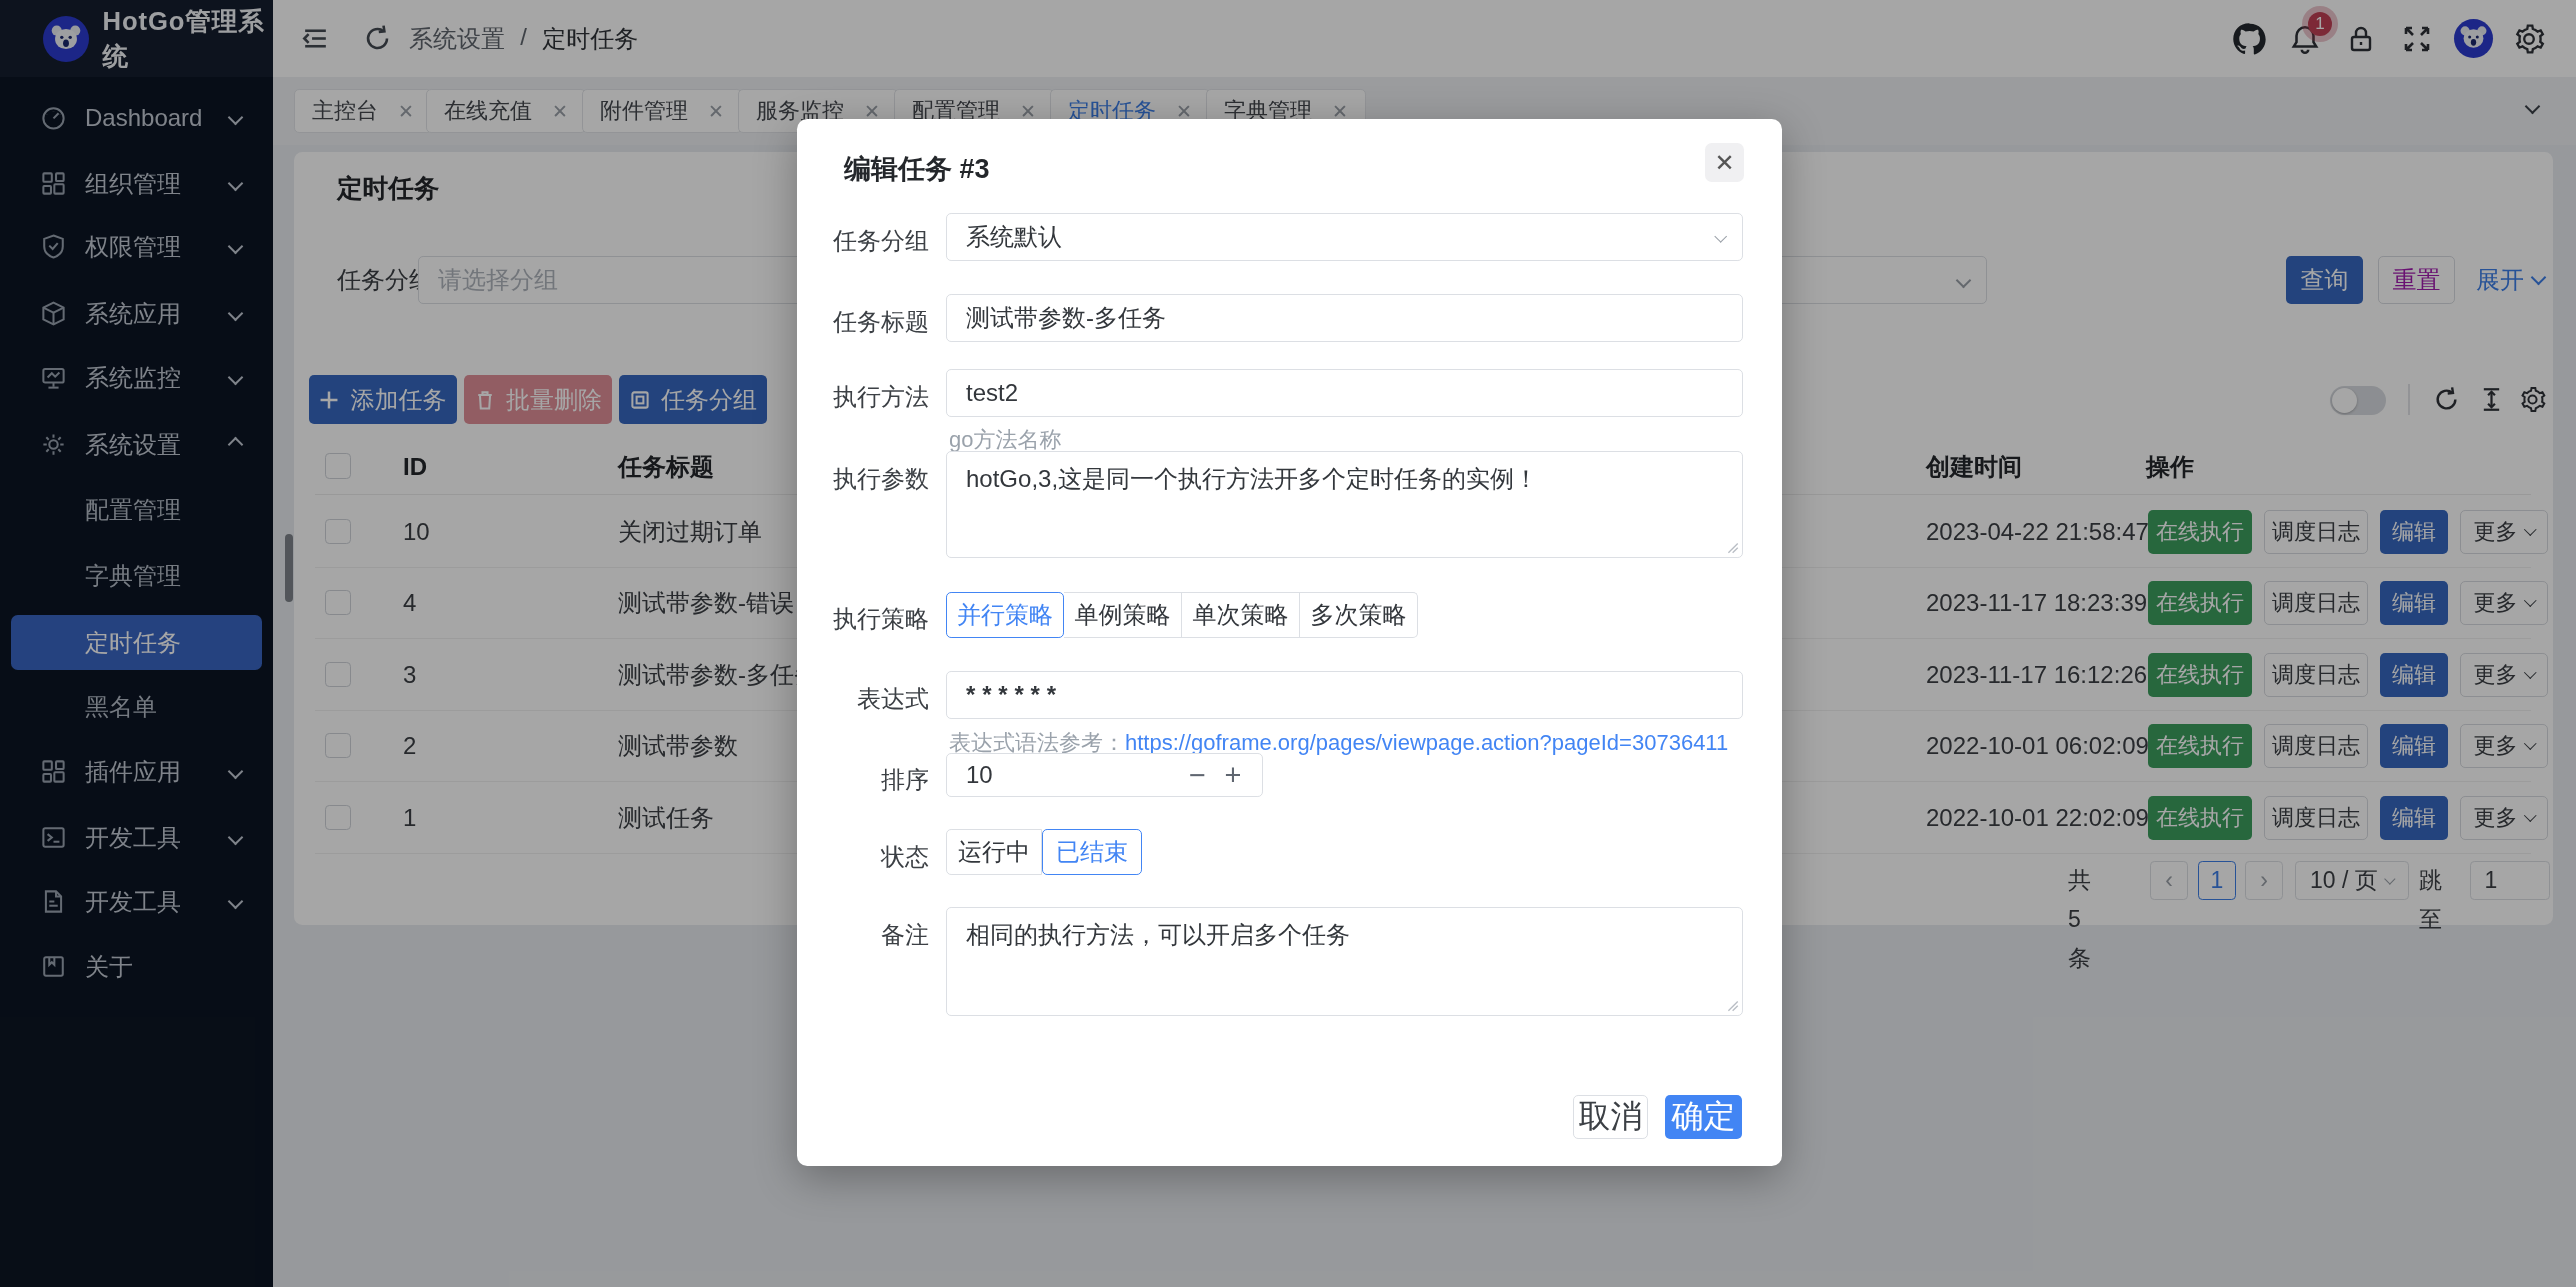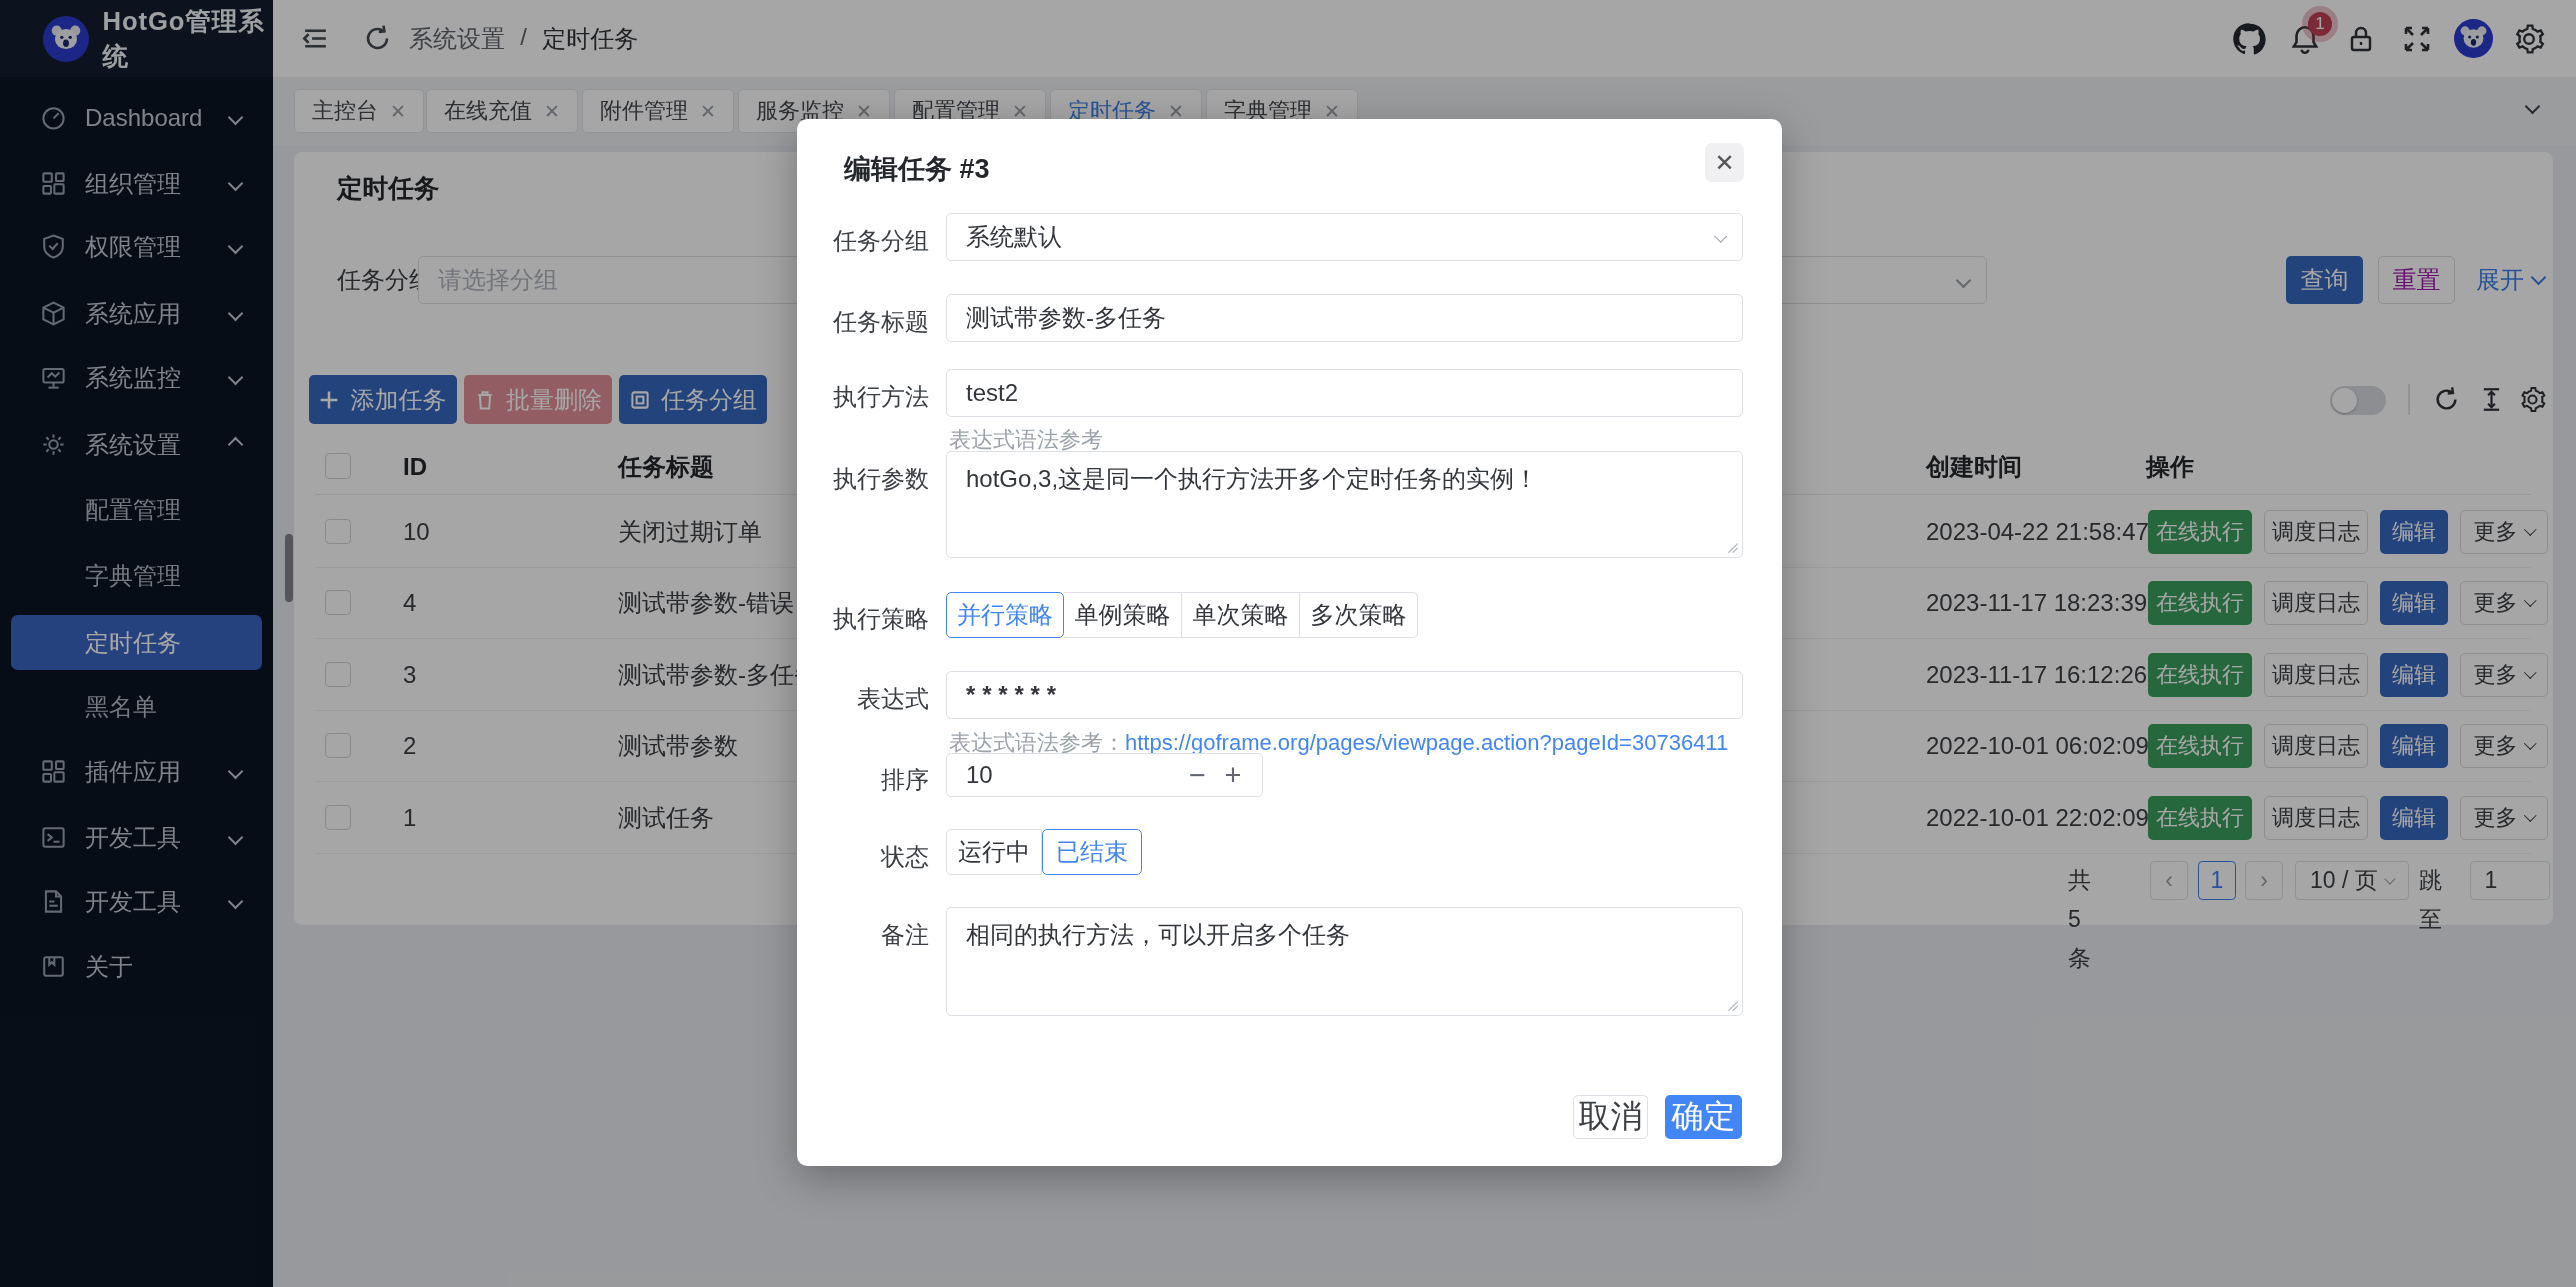--- a/index.html
+++ b/index.html
@@ -31,21 +31,21 @@
   .tb-icon { color:#444a52; display:flex; align-items:center; justify-content:center; cursor:pointer; }
   .breadcrumb { position:absolute; left:136px; font-size:24px; color:#60666e; display:flex; gap:15.3px; }
   .breadcrumb .crumb-last { color:#303439; }
   .topbar-right { position:absolute; right:0; top:0; height:77px; display:flex; align-items:center; }
   .tr-item { width:56px; height:77px; display:flex; align-items:center; justify-content:center; position:relative; cursor:pointer; }
   .badge { position:absolute; top:12px; left:31px; min-width:24px; height:24px; border-radius:12px; background:#c04055; color:#fff; font-size:17px; display:flex; align-items:center; justify-content:center; box-shadow:0 0 0 6px rgba(192,64,85,.3); }
   .avatar-circle { width:39px; height:39px; border-radius:50%; background:#2b3bd0; display:flex; align-items:center; justify-content:center; }
 
   
   .tabbar { position:absolute; left:0; top:77px; width:2303px; height:68px; background:#eef0f3; }
-  .tab-chip { position:absolute; top:12px; height:44px; background:#fff; border:0.9px solid #e2e4e9; border-radius:5.1px; display:flex; align-items:center; padding:0 17px; gap:12px; font-size:22px; color:#45494f; cursor:pointer; }
+  .tab-chip { position:absolute; top:12px; height:44px; background:#fff; border:0.9px solid #e2e4e9; border-radius:5.1px; display:flex; align-items:center; padding:0 17px; gap:20px; font-size:22px; color:#45494f; cursor:pointer; }
   .tab-chip .tab-x { color:#9aa0a8; font-size:19px; }
   .tab-chip.tab-active { color:#3d7fe8; }
   .tab-more { position:absolute; right:38px; top:24px; color:#3b4048; }
 
   
   .card { position:absolute; left:21px; top:152px; width:2259px; height:773px; background:#fff; border-radius:8.5px; }
   .card-title { position:absolute; left:43px; top:19px; font-size:25.6px; font-weight:bold; color:#24272b; }
   .f-label { position:absolute; font-size:24px; color:#3c4045; line-height:48px; }
   .sel-box { position:absolute; height:48px; background:#fff; border:0.9px solid #dcdfe4; border-radius:5.1px; display:flex; align-items:center; padding:0 19px; font-size:24px; }
   .sel-box .placeholder { color:#b0b5bd; }
@@ -519,21 +519,21 @@
 
   <div class="m-label" style="top:187px">任务标题</div>
   <div class="m-input" style="top:175px; height:48px">
     <span>测试带参数-多任务</span>
   </div>
 
   <div class="m-label" style="top:262px">执行方法</div>
   <div class="m-input" style="top:250px; height:48px">
     <span>test2</span>
   </div>
-  <div class="m-hint" style="top:306px">表达式语法参考</div>
+  <div class="m-hint" style="top:306px">go方法名称</div>
 
   <div class="m-label" style="top:344px">执行参数</div>
   <div class="m-input m-area" style="top:332px; height:107px">
     <span>hotGo,3,这是同一个执行方法开多个定时任务的实例！</span>
     <svg class="resize-h" viewBox="0 0 16 16">
         <line x1="4" y1="15" x2="15" y2="4" stroke="#b9bec5" stroke-width="1.6"></line>
         <line x1="9" y1="15" x2="15" y2="9" stroke="#b9bec5" stroke-width="1.6"></line>
       </svg>
   </div>
 

